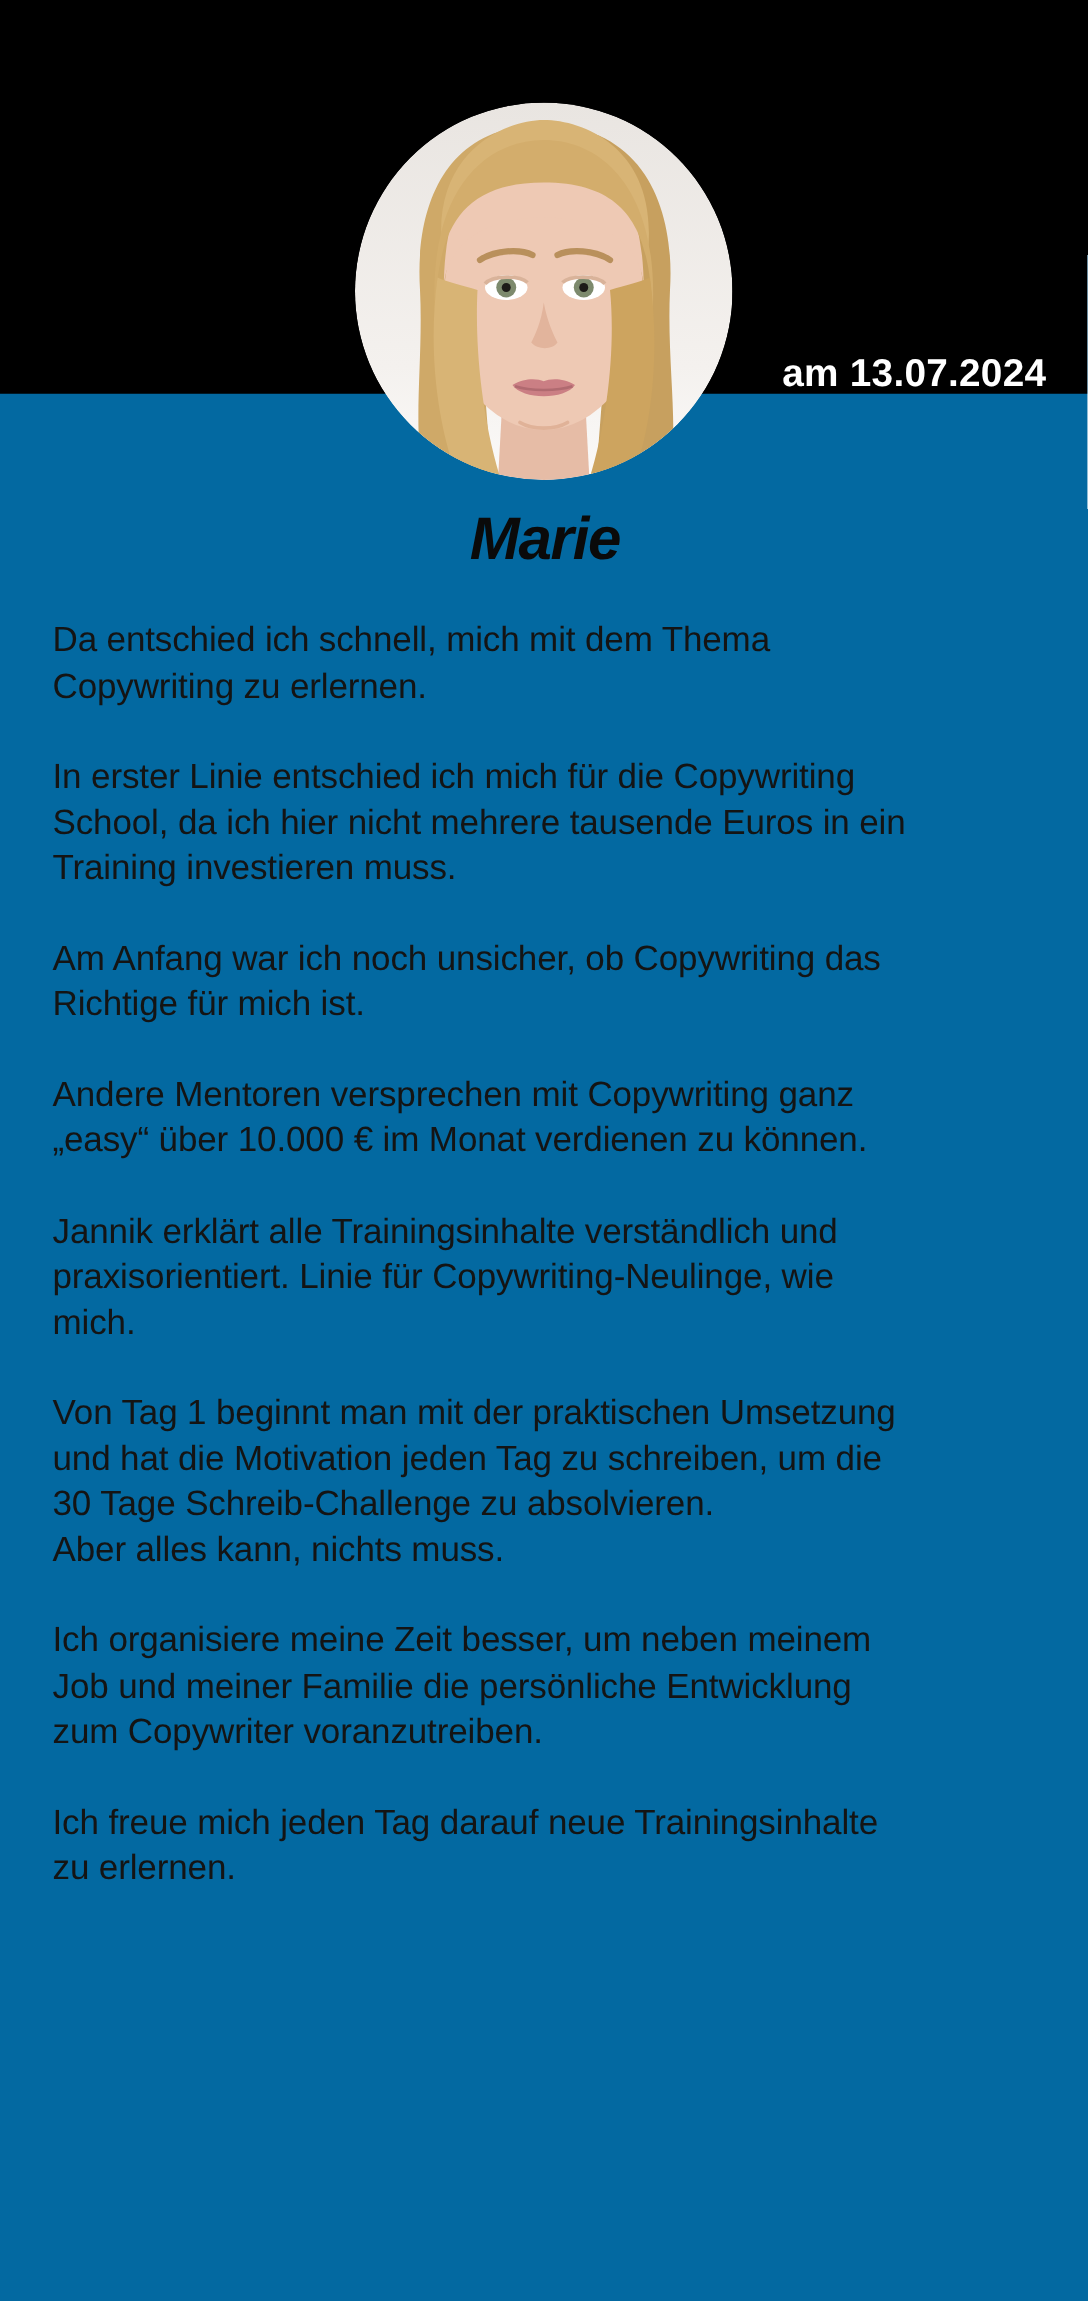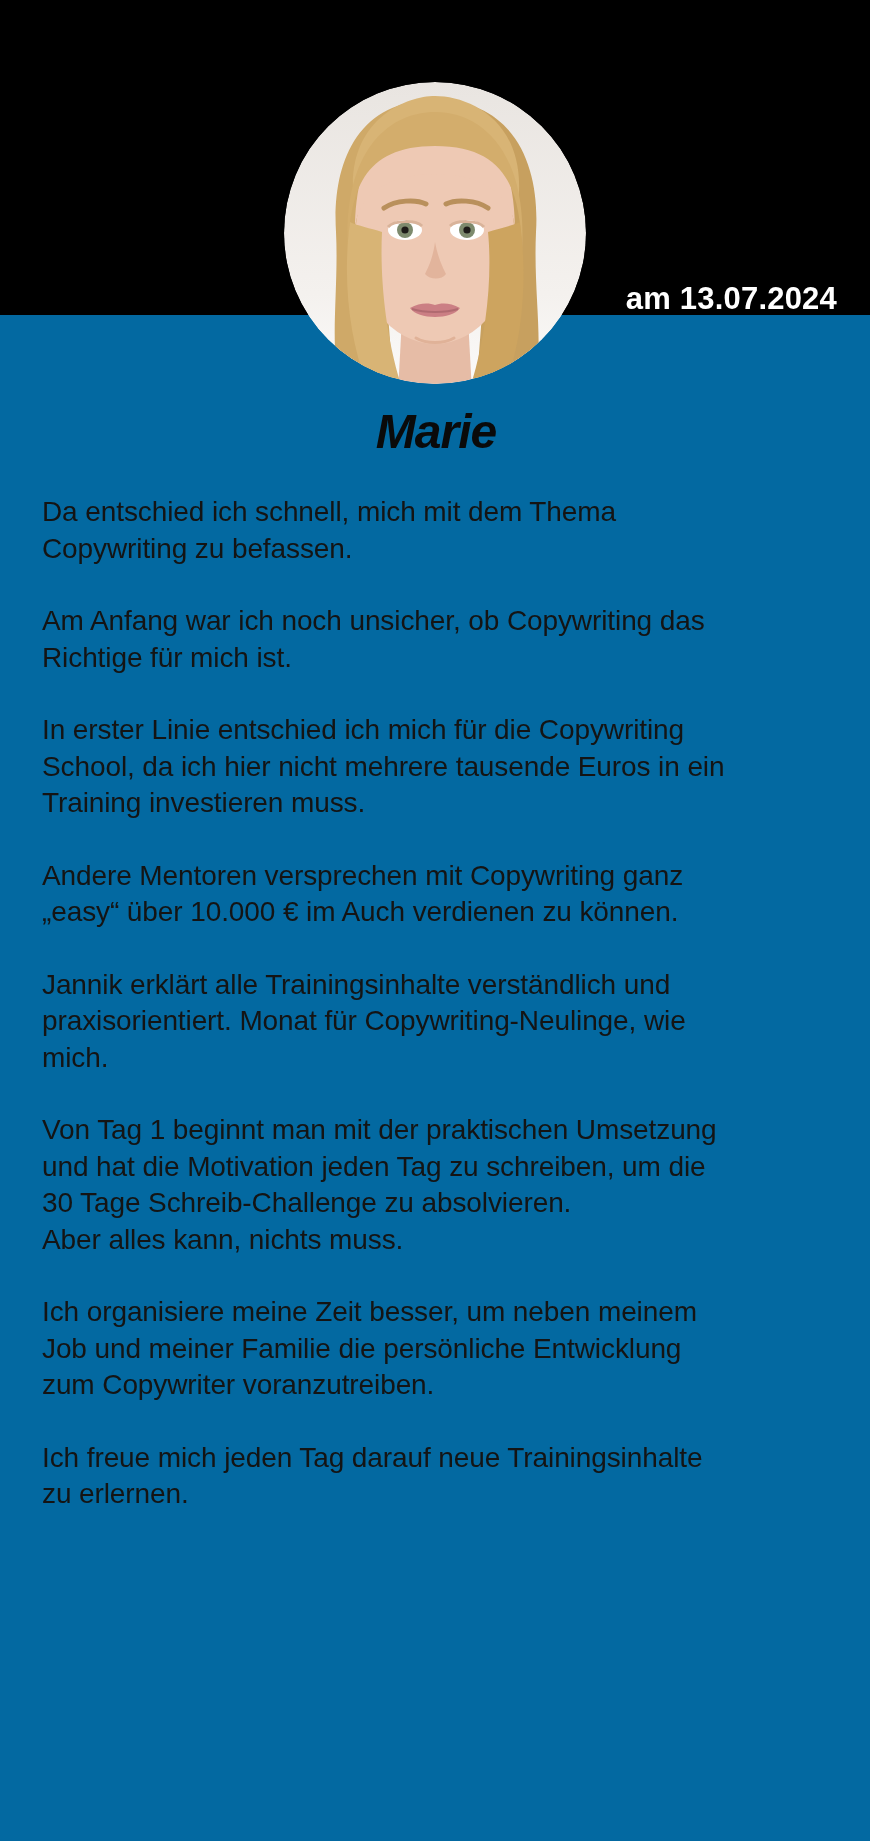--- a/index.html
+++ b/index.html
@@ -131,30 +131,30 @@
 
         <path d="M132,256 C142,262 160,262 170,256" stroke="#e0b298" stroke-width="3" fill="none" stroke-linecap="round"></path>
       </g>
     </svg>
   </div>
 
   <div class="content">
     <h1 class="profile-name">Marie</h1>
 
     <p class="testimonial-paragraph">Da entschied ich schnell, mich mit dem Thema
-Copywriting zu befassen.</p>
-    <p class="testimonial-paragraph">Am Anfang war ich noch unsicher, ob Copywriting das
-Richtige für mich ist.</p>
+Copywriting zu erlernen.</p>
     <p class="testimonial-paragraph">In erster Linie entschied ich mich für die Copywriting
 School, da ich hier nicht mehrere tausende Euros in ein
 Training investieren muss.</p>
+    <p class="testimonial-paragraph">Am Anfang war ich noch unsicher, ob Copywriting das
+Richtige für mich ist.</p>
     <p class="testimonial-paragraph">Andere Mentoren versprechen mit Copywriting ganz
-„easy“ über 10.000 € im Auch verdienen zu können.</p>
+„easy“ über 10.000 € im Monat verdienen zu können.</p>
     <p class="testimonial-paragraph">Jannik erklärt alle Trainingsinhalte verständlich und
-praxisorientiert. Monat für Copywriting-Neulinge, wie
+praxisorientiert. Linie für Copywriting-Neulinge, wie
 mich.</p>
     <p class="testimonial-paragraph">Von Tag 1 beginnt man mit der praktischen Umsetzung
 und hat die Motivation jeden Tag zu schreiben, um die
 30 Tage Schreib-Challenge zu absolvieren.
 Aber alles kann, nichts muss.</p>
     <p class="testimonial-paragraph">Ich organisiere meine Zeit besser, um neben meinem
 Job und meiner Familie die persönliche Entwicklung
 zum Copywriter voranzutreiben.</p>
     <p class="testimonial-paragraph">Ich freue mich jeden Tag darauf neue Trainingsinhalte
 zu erlernen.</p>

